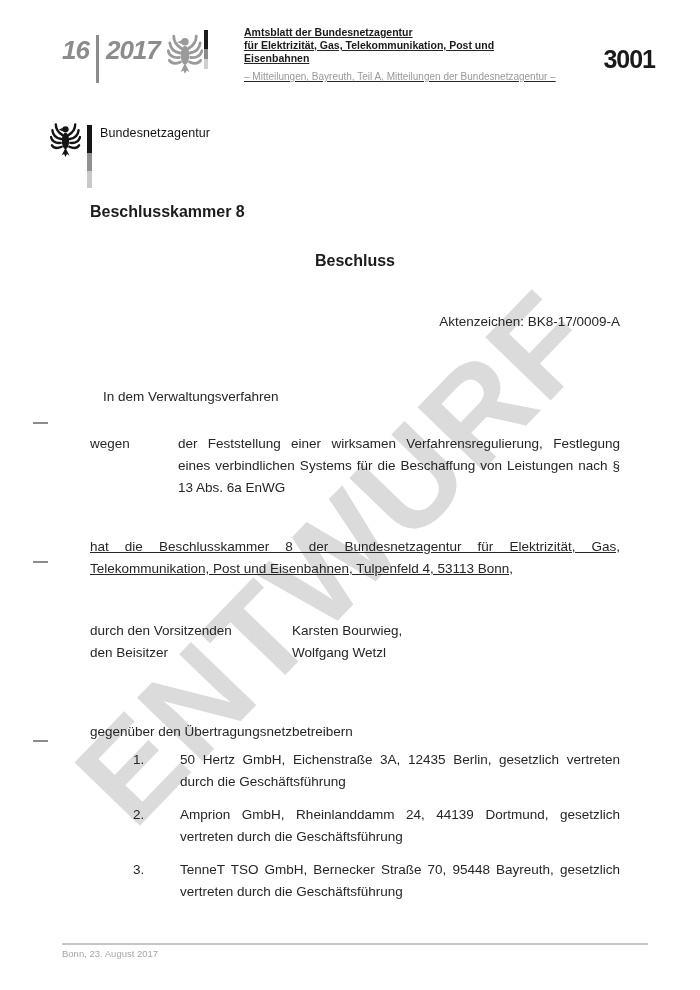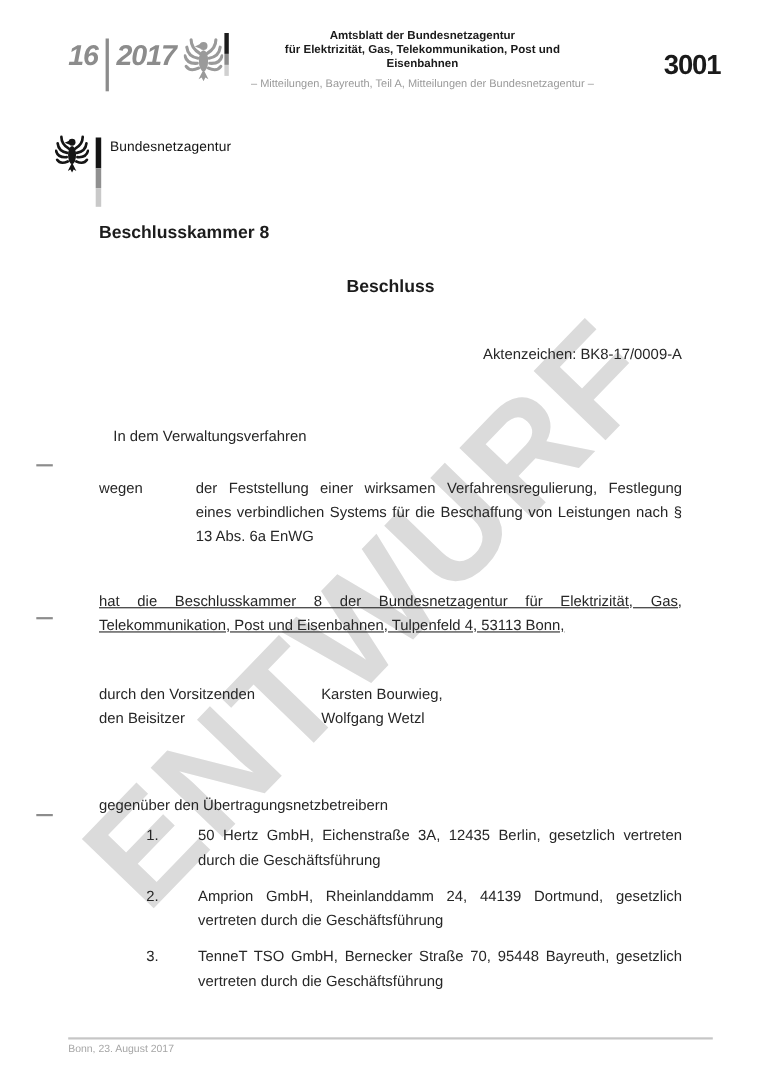--- a/index.html
+++ b/index.html
@@ -20,21 +20,21 @@
   
   .vol-block{left:62px;top:35px;display:flex;align-items:flex-start;gap:7px;}
   .vol-num{font-size:26px;font-weight:bold;font-style:italic;color:#8c8c8c;letter-spacing:-1px;}
   .vol-bar{width:3px;height:48px;background:#8c8c8c;}
   .header-eagle{left:167px;top:31px;width:36px;height:44px;color:#9a9a9a;}
   .header-bar{left:204px;top:30px;width:4px;display:flex;flex-direction:column;}
   .header-bar span{display:block;width:4px;}
   .hb1{height:19px;background:#1c1c1c;}
   .hb2{height:10px;background:#8a8a8a;}
   .hb3{height:10px;background:#d0d0d0;}
-  .header-title{left:228px;top:26px;width:312px;text-align:center;}
+  .header-title{left:244px;top:26px;width:312px;text-decoration:underline;}
   .ht-bold{font-size:10.5px;font-weight:bold;line-height:13px;color:#1a1a1a;}
   .ht-sub{font-size:10px;color:#999999;margin-top:6px;line-height:12px;}
   .page-num{right:45px;top:45px;font-size:25px;font-weight:bold;color:#1a1a1a;letter-spacing:-1px;}
 
   
   .logo-eagle{left:50px;top:120px;width:31px;height:38px;color:#151515;}
   .logo-bar{left:87px;top:125px;width:5px;display:flex;flex-direction:column;}
   .logo-bar span{display:block;width:5px;}
   .lb1{height:28px;background:#141414;}
   .lb2{height:18px;background:#909090;}

